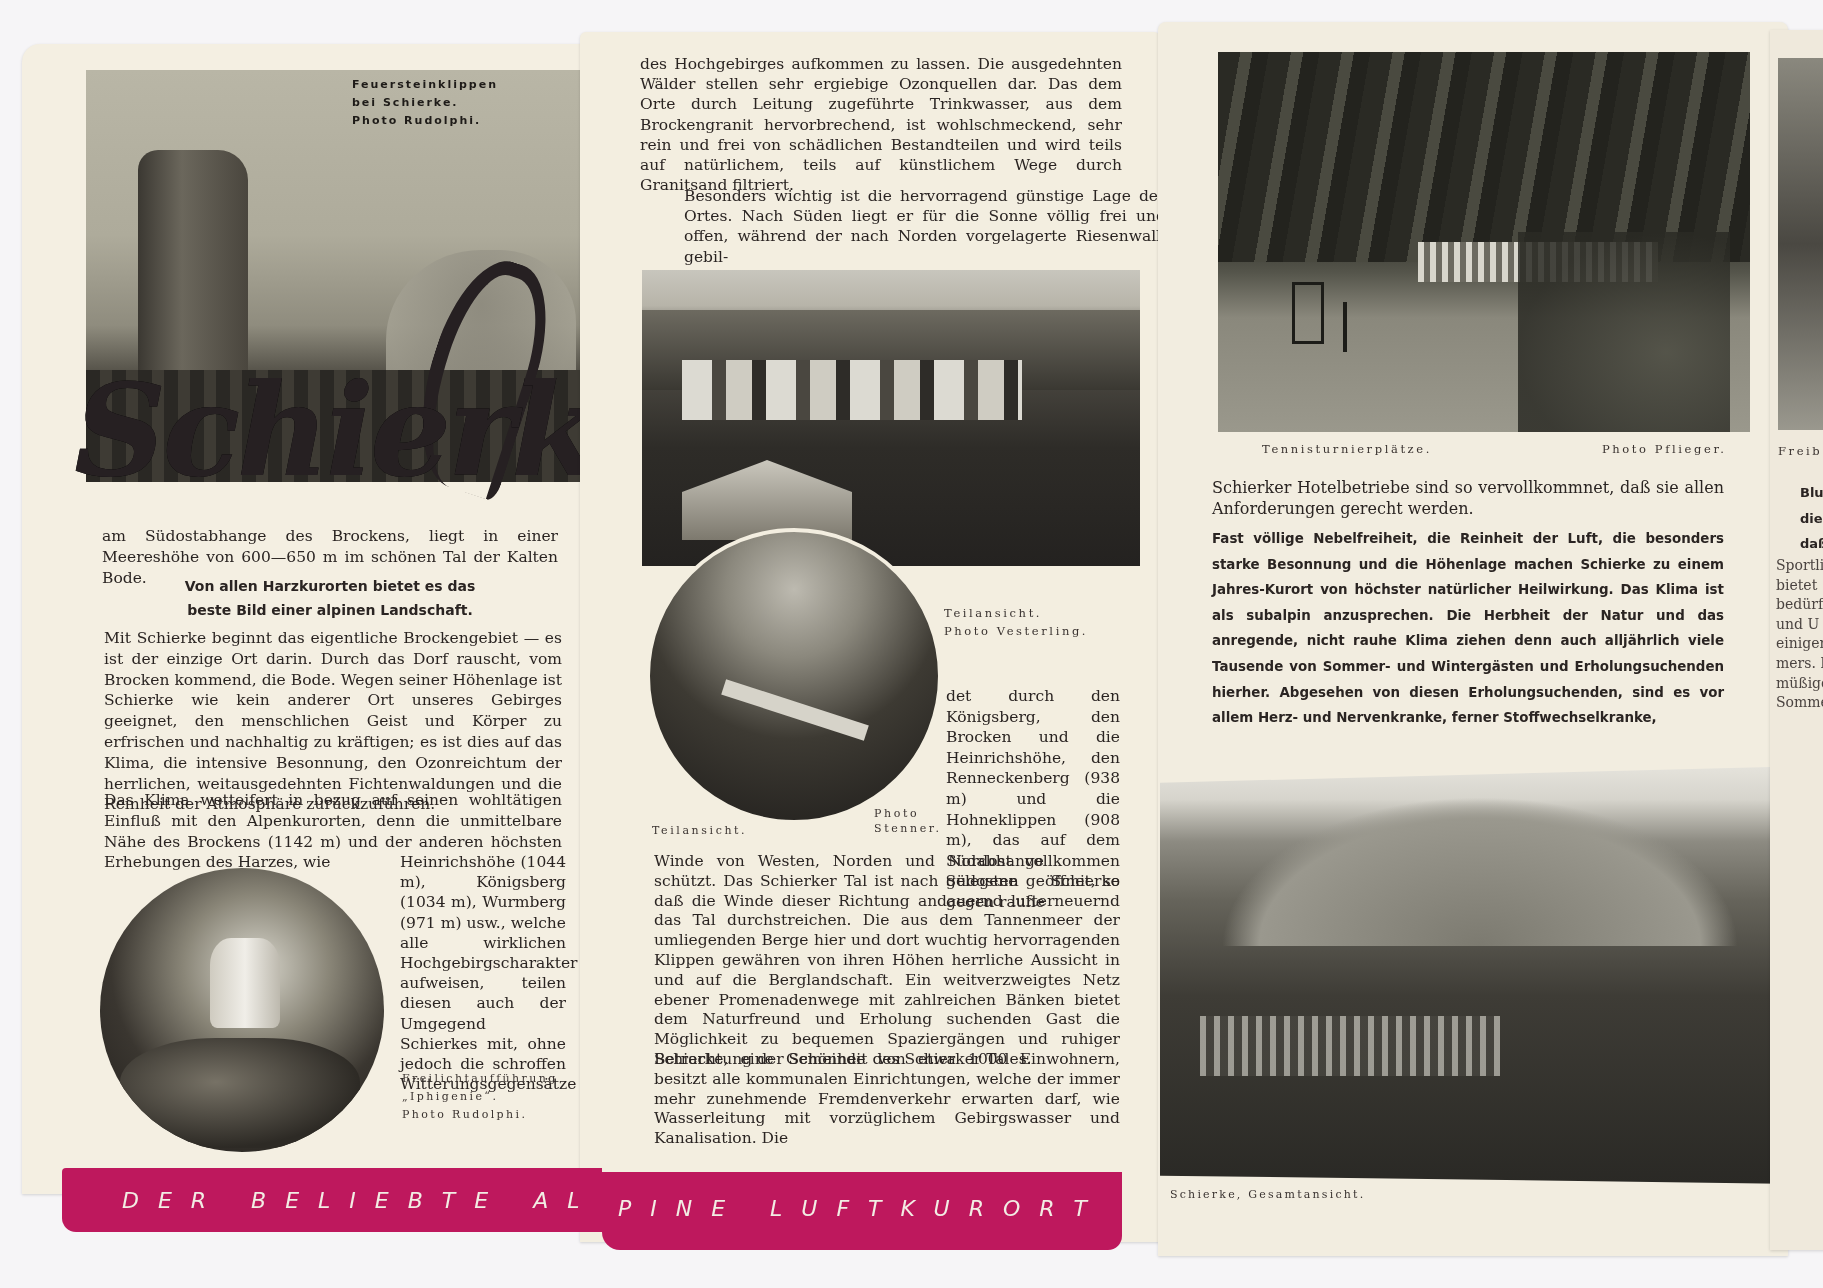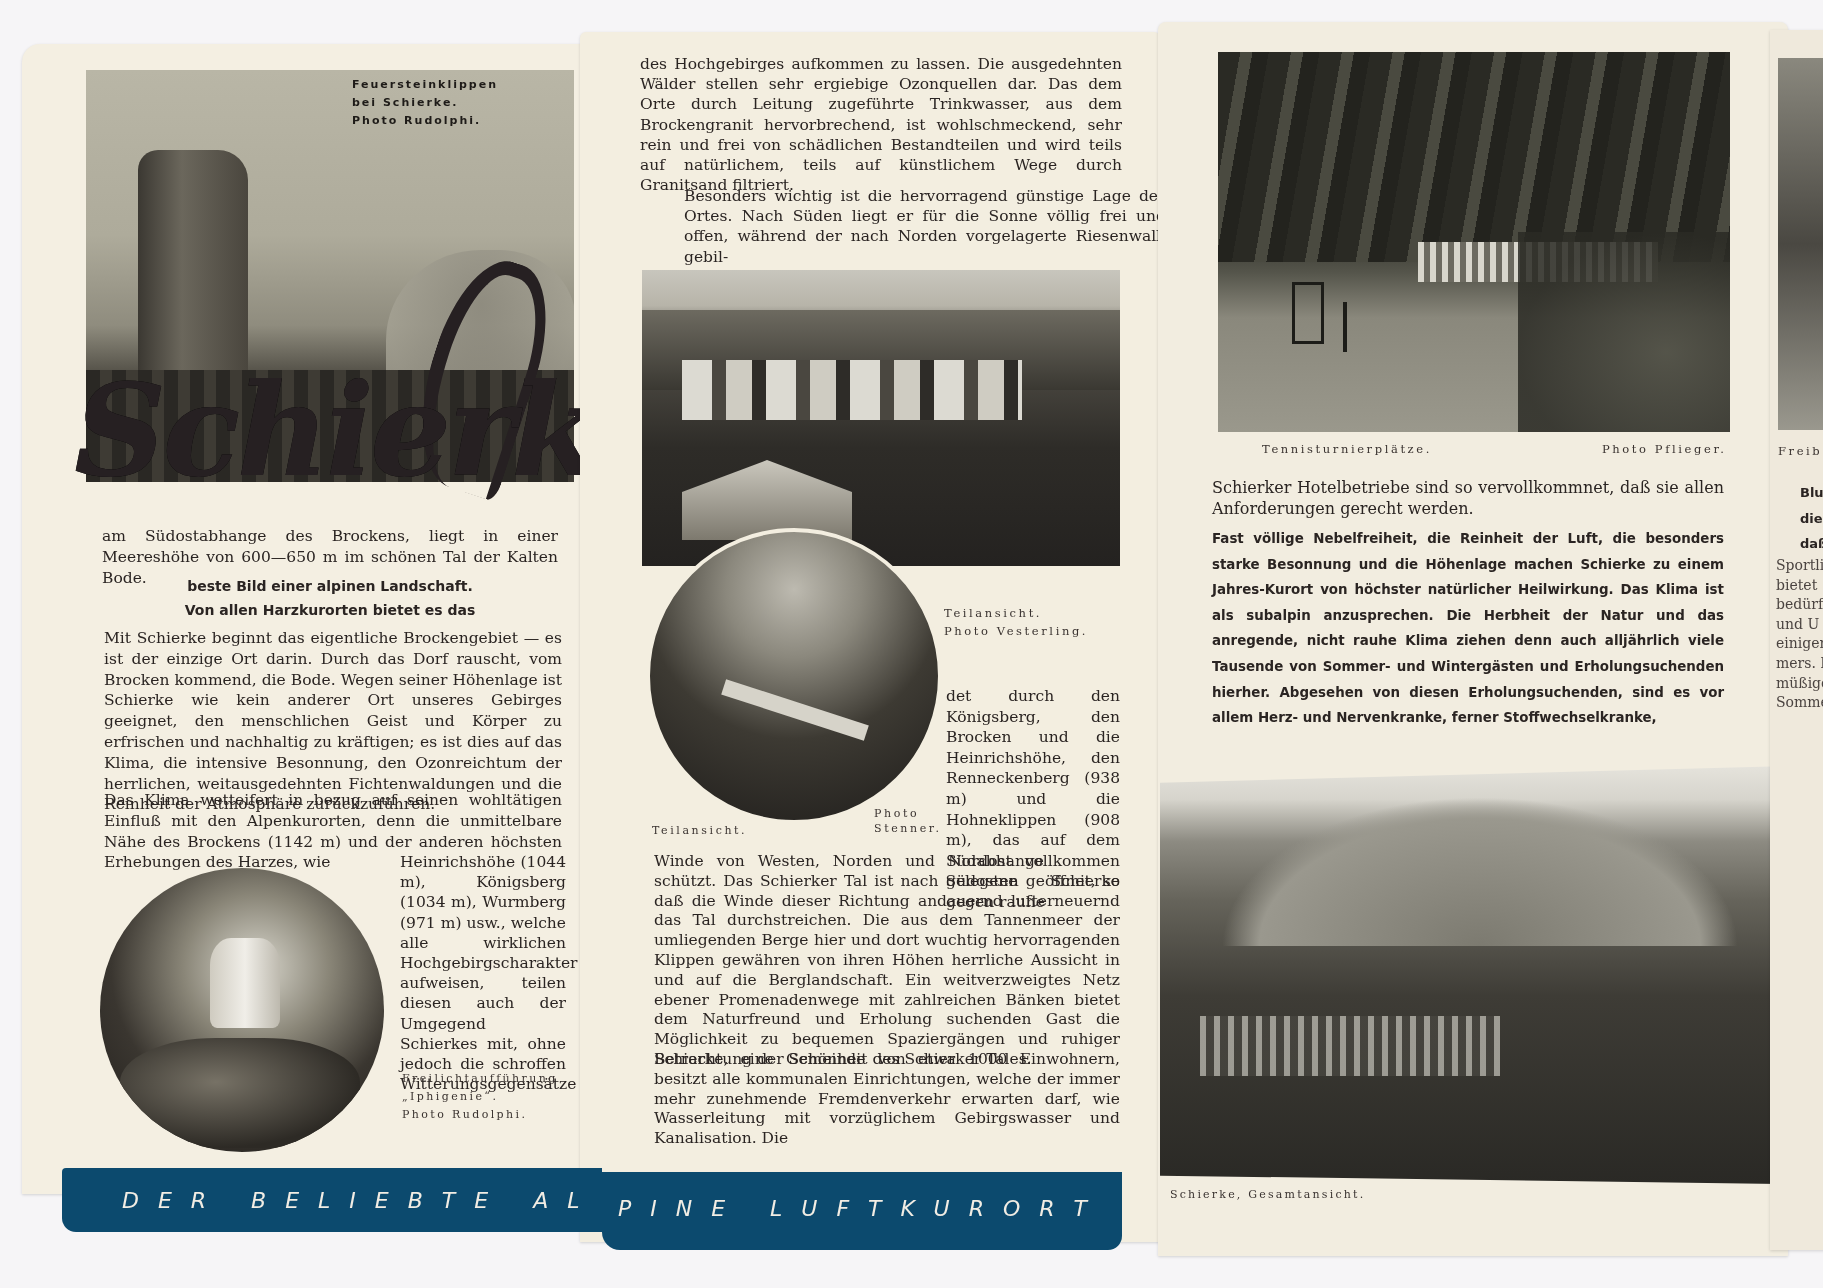--- a/index.html
+++ b/index.html
@@ -7,37 +7,37 @@
     width: 1823px; height: 1288px; position: relative; overflow: hidden;
     background: #f6f5f7;
     font-family: "DejaVu Serif", "Liberation Serif", serif;
     color: #2a2422;
   }
   .panel { position: absolute; background: #f4efe2; box-shadow: 0 1px 3px rgba(0,0,0,0.15); }
   .p1 { left: 22px; top: 44px; width: 580px; height: 1150px; border-radius: 18px 6px 0 0; }
   .p2 { left: 580px; top: 32px; width: 580px; height: 1210px; border-radius: 6px 6px 0 0; background: #f3eee0; }
   .p3 { left: 1158px; top: 22px; width: 630px; height: 1234px; border-radius: 8px 8px 0 0; background: #f2ede0; }
   .p4 { left: 1770px; top: 30px; width: 60px; height: 1220px; background: #efe9dc; }
-  .photo { position: absolute; overflow: hidden; }
+  .photo { position: absolute; overflow: hidden; padding-left: 20px; }
   .text { position: absolute; font-size: 15.5px; line-height: 20.8px; text-align: justify; }
   .caption { position: absolute; font-size: 11.5px; letter-spacing: 2.6px; line-height: 18px; color: #3a3330; }
   .bold { font-family: "DejaVu Sans", "Liberation Sans", sans-serif; font-weight: bold; }
   .title {
     position: absolute; left: 74px; top: 360px; width: 510px;
     font-family: "DejaVu Serif", "Liberation Serif", serif; font-weight: bold; font-style: italic;
     font-size: 128px; line-height: 140px; color: #262022;
     letter-spacing: -4px;
     text-shadow: 0 0 0 #000;
   }
   .title-flourish {
     position: absolute; left: 430px; top: 258px; width: 80px; height: 220px;
     border: 14px solid #262022; border-radius: 50% 50% 10% 60%; border-bottom: none; border-right-width: 10px;
     transform: rotate(18deg);
   }
-  .band { position: absolute; background: #0c4a6e; color: #f2ede4; font-family: "DejaVu Sans", "Liberation Sans", sans-serif;
+  .band { position: absolute; background: #be185d; color: #f2ede4; font-family: "DejaVu Sans", "Liberation Sans", sans-serif;
     font-style: italic; font-size: 22px; letter-spacing: 19px; white-space: nowrap; }
   .circle { position: absolute; border-radius: 50%; overflow: hidden; }
 </style>
 </head>
 <body>
 
 <div class="panel p1"></div>
 
 <div class="photo" style="left:86px; top:70px; width:488px; height:412px;
             background: linear-gradient(180deg, #b9b6a6 0%, #aeab9b 40%, #8f8c7e 62%, #3d3a33 78%, #2b2925 100%);">
@@ -49,22 +49,22 @@
     <div>bei Schierke.</div>
     <div>Photo Rudolphi.</div>
   </div>
 </div>
 
 <div class="title-flourish"></div>
 <div class="title">Schierke</div>
 
 <div class="text" style="left:102px; top:526px; width:456px;">am Südostabhange des Brockens, liegt in einer Meereshöhe von 600—650 m im schönen Tal der Kalten Bode.</div>
 <div class="text bold" style="left:102px; top:574px; width:456px; text-align:center; font-size:14px; line-height:24px;">
+  <div>Von allen Harzkurorten bietet es das</div>
   <div>beste Bild einer alpinen Landschaft.</div>
-  <div>Von allen Harzkurorten bietet es das</div>
 </div>
 <div class="text" style="left:104px; top:628px; width:458px;">Mit Schierke beginnt das eigentliche Brockengebiet — es ist der einzige Ort darin. Durch das Dorf rauscht, vom Brocken kommend, die Bode. Wegen seiner Höhenlage ist Schierke wie kein anderer Ort unseres Gebirges geeignet, den menschlichen Geist und Körper zu erfrischen und nachhaltig zu kräftigen; es ist dies auf das Klima, die intensive Besonnung, den Ozonreichtum der herrlichen, weitausgedehnten Fichtenwaldungen und die Reinheit der Atmosphäre zurückzuführen.</div>
 <div class="text" style="left:104px; top:790px; width:458px;">Das Klima wetteifert in bezug auf seinen wohltätigen Einfluß mit den Alpenkurorten, denn die unmittelbare Nähe des Brockens (1142 m) und der anderen höchsten Erhebungen des Harzes, wie</div>
 <div class="text" style="left:400px; top:852px; width:166px; line-height:20.2px;">Heinrichshöhe (1044 m), Königsberg (1034 m), Wurmberg (971 m) usw., welche alle wirklichen Hochgebirgscharakter aufweisen, teilen diesen auch der Umgegend Schierkes mit, ohne jedoch die schroffen Witterungsgegensätze</div>
 
 <div class="circle" style="left:100px; top:868px; width:284px; height:284px;
             background: radial-gradient(circle at 55% 35%, #d8d6cc 0%, #8a8678 30%, #3a3630 60%, #1f1c19 100%);">
   <div style="position:absolute; left:20px; top:170px; width:240px; height:110px; background: radial-gradient(ellipse at 40% 40%, #777266, #2d2a25 70%); border-radius:40% 40% 0 0;"></div>
   <div style="position:absolute; left:110px; top:70px; width:70px; height:90px; background: linear-gradient(90deg,#cfcbc0,#f0eee8,#bdb9ae); border-radius:30% 30% 10% 10%;"></div>
 </div>

